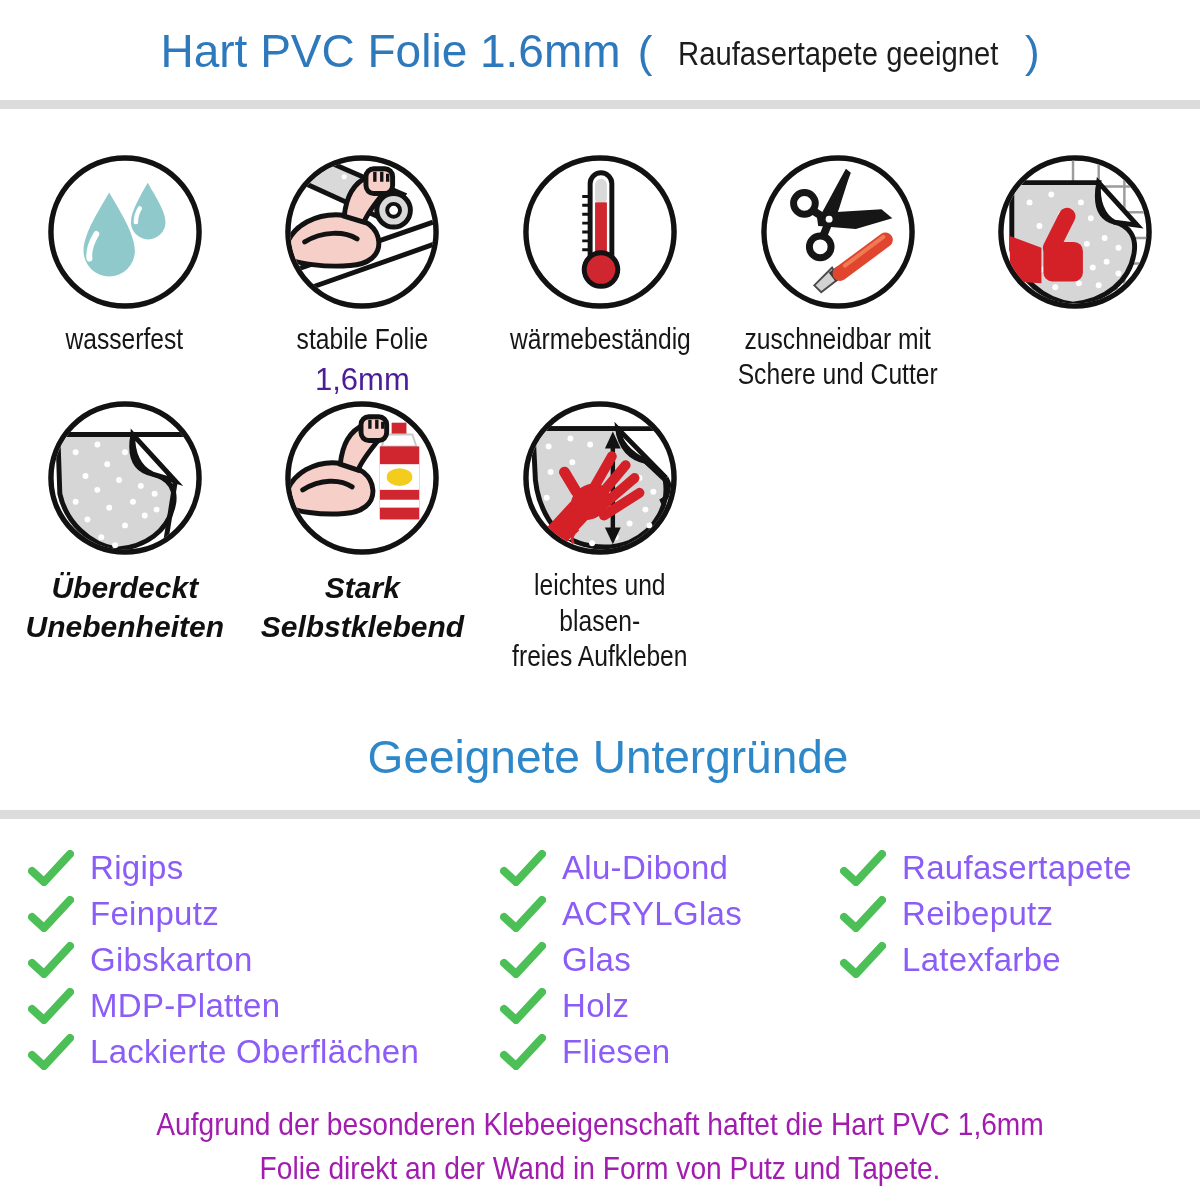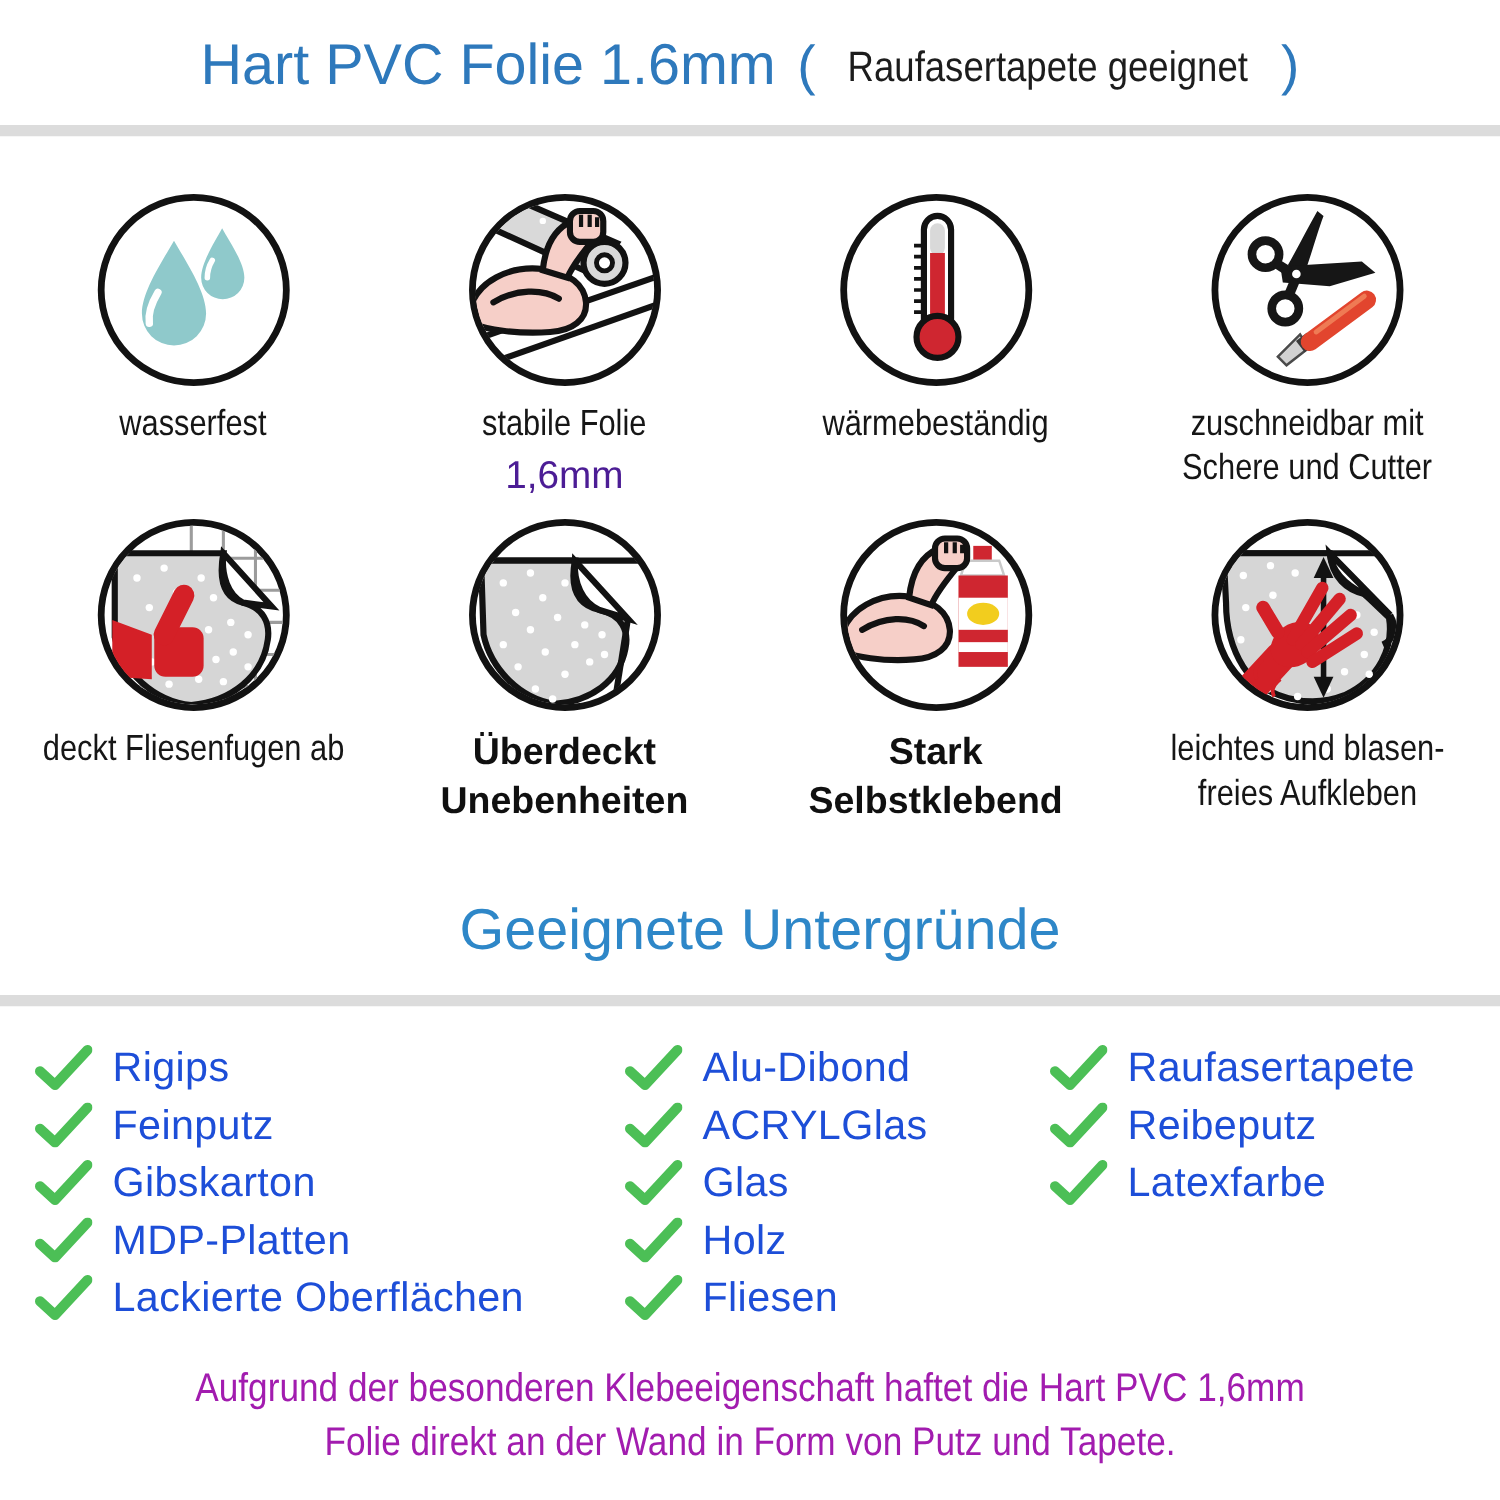--- a/index.html
+++ b/index.html
@@ -13,41 +13,41 @@
   .title-main{font-size:46px;color:#2e79bc;}
   .title-paren{font-size:44px;color:#2e79bc;}
   .title-paren-text{
     display:inline-block;font-size:34px;color:#1c1c1c;
     transform:scaleX(.86);transform-origin:center;vertical-align:2px;
   }
   .divider{height:9px;background:#dcdcdc;width:1200px;}
   .divider-1{margin-top:22px;}
   
   .features{
-    display:grid;grid-template-columns:repeat(4,1fr);
-    width:1188px;margin:44px auto 0;row-gap:14px;
+    display:grid;grid-template-columns:repeat(5,1fr);
+    width:1188px;margin:44px auto 0;
   }
   .feature{display:flex;flex-direction:column;align-items:center;}
   .badge{width:158px;height:158px;display:block;}
   .cap{margin-top:11px;text-align:center;font-size:29px;color:#161616;line-height:1.22;}
   .cap-line{display:block;}
   .cond-style .cap-line{transform:scaleX(.85);transform-origin:center;}
-  .cap-wide .cap-line{font-size:30px;font-weight:600;color:#101010;line-height:1.3;transform:none;}
+  .cap-wide .cap-line{font-size:30px;font-weight:600;color:#101010;line-height:1.3;transform:none;font-style:italic;}
   .sub-red{display:block;color:#4c1d95;font-size:31px;margin-top:4px;}
   
   .section-heading{margin-top:56px;text-align:center;font-size:46px;color:#2e87c8;margin-left:16px;}
   .divider-2{margin-top:26px;}
   .checklist{display:flex;margin:26px 0 0 28px;}
   .check-col{display:flex;flex-direction:column;}
   .col-1{width:472px;}
   .col-2{width:340px;}
   .col-3{flex:1;}
   .check-item{display:flex;align-items:center;height:46px;}
   .check-item svg{width:46px;height:36px;margin-right:16px;flex:none;}
-  .check-label{font-size:33px;color:#1d4ed8;letter-spacing:.3px;}
+  .check-label{font-size:33px;color:#8b5cf6;letter-spacing:.3px;}
   
   .footer{margin-top:28px;text-align:center;font-size:32px;color:#a21caf;line-height:1.35;}
   .footer .f-line{display:block;transform:scaleX(.88);transform-origin:center;white-space:nowrap;}
 </style>
 </head>
 <body>
 
 <div class="title-bar">
   <span class="title-main">Hart PVC Folie 1.6mm</span>
   <span class="title-main">&nbsp;</span><span class="title-paren">(</span><span class="title-paren-text">Raufasertapete geeignet</span><span class="title-paren">)</span>
@@ -172,24 +172,20 @@
             <circle cx="60" cy="136" r="3"></circle>
             <circle cx="84" cy="132" r="3"></circle>
             <circle cx="104" cy="134" r="3"></circle>
           <circle cx="124" cy="122" r="3"></circle>
         </g>
         <rect x="48" y="90" width="40" height="40" rx="9" fill="#d42027"></rect>
         <path d="M56,96 L72,64" stroke="#d42027" stroke-width="17" stroke-linecap="round"></path>
         <path d="M14,84 L46,96 L46,132 L14,130 Z" fill="#d42027"></path>
       </g>
     </svg>
-    <div class="cap cond-style">
-      <span class="cap-line">deckt Fliesenfugen ab</span>
-
-    </div>
   </div>
 
   <div class="feature">
     <svg class="badge" viewBox="0 0 160 160">
       <defs>
           <clipPath id="clip6">
             <circle cx="80" cy="80" r="72.5"></circle>
           </clipPath>
         </defs>
       <circle cx="80" cy="80" r="75" fill="#fff" stroke="#121212" stroke-width="5.5"></circle>

